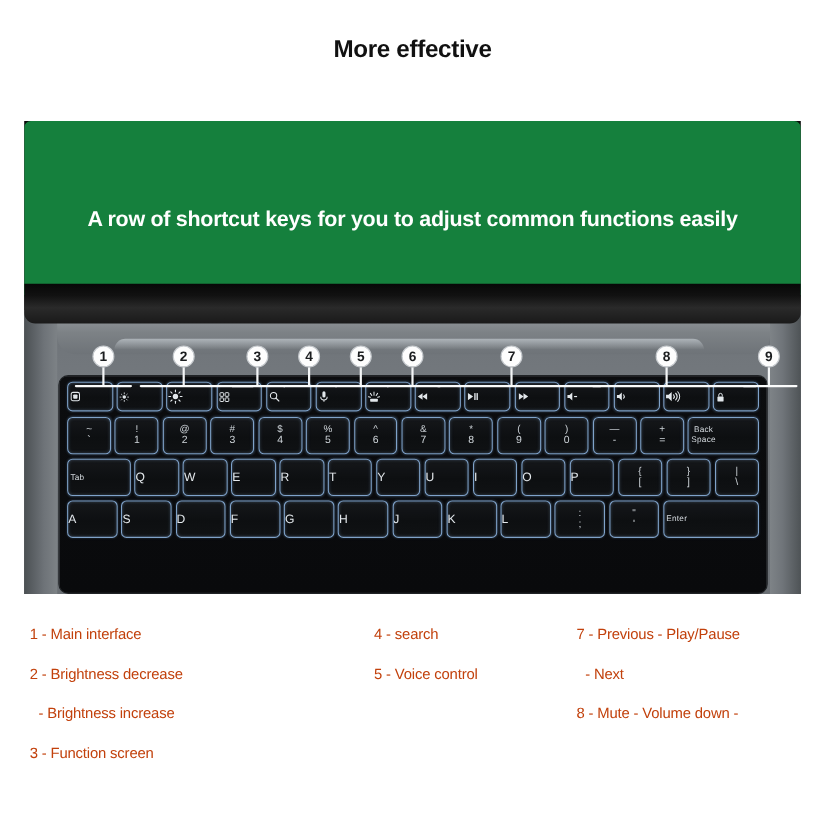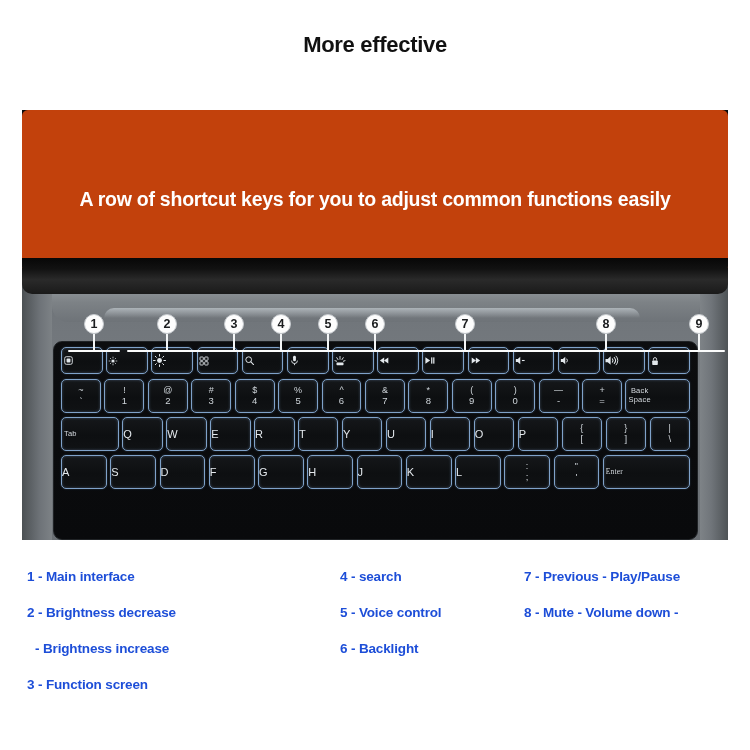--- a/index.html
+++ b/index.html
@@ -29,21 +29,21 @@
     left: 22px; top: 110px;
     width: 706px; height: 430px;
     overflow: hidden;
     background: #0a0a0a;
   }
 
   
   #tablet-screen {
     position: absolute;
     left: 0; top: 0; width: 706px; height: 170px;
-    background: #c2410c;
+    background: #15803d;
     border-radius: 6px 6px 14px 14px;
   }
   #tablet-screen::after{
     content:"";
     position:absolute; left:0; right:0; bottom:0; height:22px;
     background: linear-gradient(180deg,#070707 0%,#141414 60%,#1d1d1d 100%);
     border-radius: 0 0 14px 14px;
   }
   #banner-text {
     position: absolute;
@@ -145,21 +145,21 @@
   .key .letter { font-size: 11px; letter-spacing: .5px; color: #e4e9ed; }
   .key .wordlabel {
     font-size: 7.5px; letter-spacing: .2px; color: #d6dbe0;
     text-align:center; line-height: 1.15; padding: 0 2px;
   }
 
   
   .w-tab   { flex: 1.45 1 0; }
   .w-back  { flex: 1.65 1 0; }
   .w-caps  { flex: 1.85 1 0; }
-  .w-enter { flex: 1.95 1 0; font-family: Liberation Serif, serif; }
+  .w-enter { flex: 1.95 1 0; }
 
   
   .gl { display:block; }
   .gl svg { display:block; }
 
   
   #callouts {
     position: absolute; left: 0; top: 0;
     width: 706px; height: 258px;
     z-index: 9; pointer-events: none;
@@ -195,22 +195,22 @@
   #legend {
     position: absolute;
     left: 0; top: 566px; width: 750px; height: 180px;
   }
   .legend-col { position: absolute; top: 0; }
   #legend-col-1 { left: 27px; width: 290px; }
   #legend-col-2 { left: 340px; width: 195px; }
   #legend-col-3 { left: 524px; width: 222px; }
   .legend-line {
     font-size: 13.5px;
-    font-weight: bold;
-    color: #1d4ed8;
+    font-weight: normal;
+    color: #c2410c;
     height: 36px;
     line-height: 22px;
     letter-spacing: -0.15px;
     white-space: nowrap;
   }
   .legend-line.indent { padding-left: 8px; }
 </style>
 </head>
 <body>
 
@@ -602,19 +602,19 @@
 <div id="legend">
   <div class="legend-col" id="legend-col-1">
       <div class="legend-line">1 - Main interface</div>
       <div class="legend-line">2 - Brightness decrease</div>
       <div class="legend-line indent">- Brightness increase</div>
       <div class="legend-line">3 - Function screen</div>
     </div>
   <div class="legend-col" id="legend-col-2">
       <div class="legend-line">4 - search</div>
       <div class="legend-line">5 - Voice control</div>
-      <div class="legend-line">6 - Backlight</div>
     </div>
   <div class="legend-col" id="legend-col-3">
       <div class="legend-line">7 - Previous - Play/Pause</div>
+      <div class="legend-line indent">- Next</div>
       <div class="legend-line">8 - Mute - Volume down -</div>
     </div>
 </div>
 
 </body></html>

